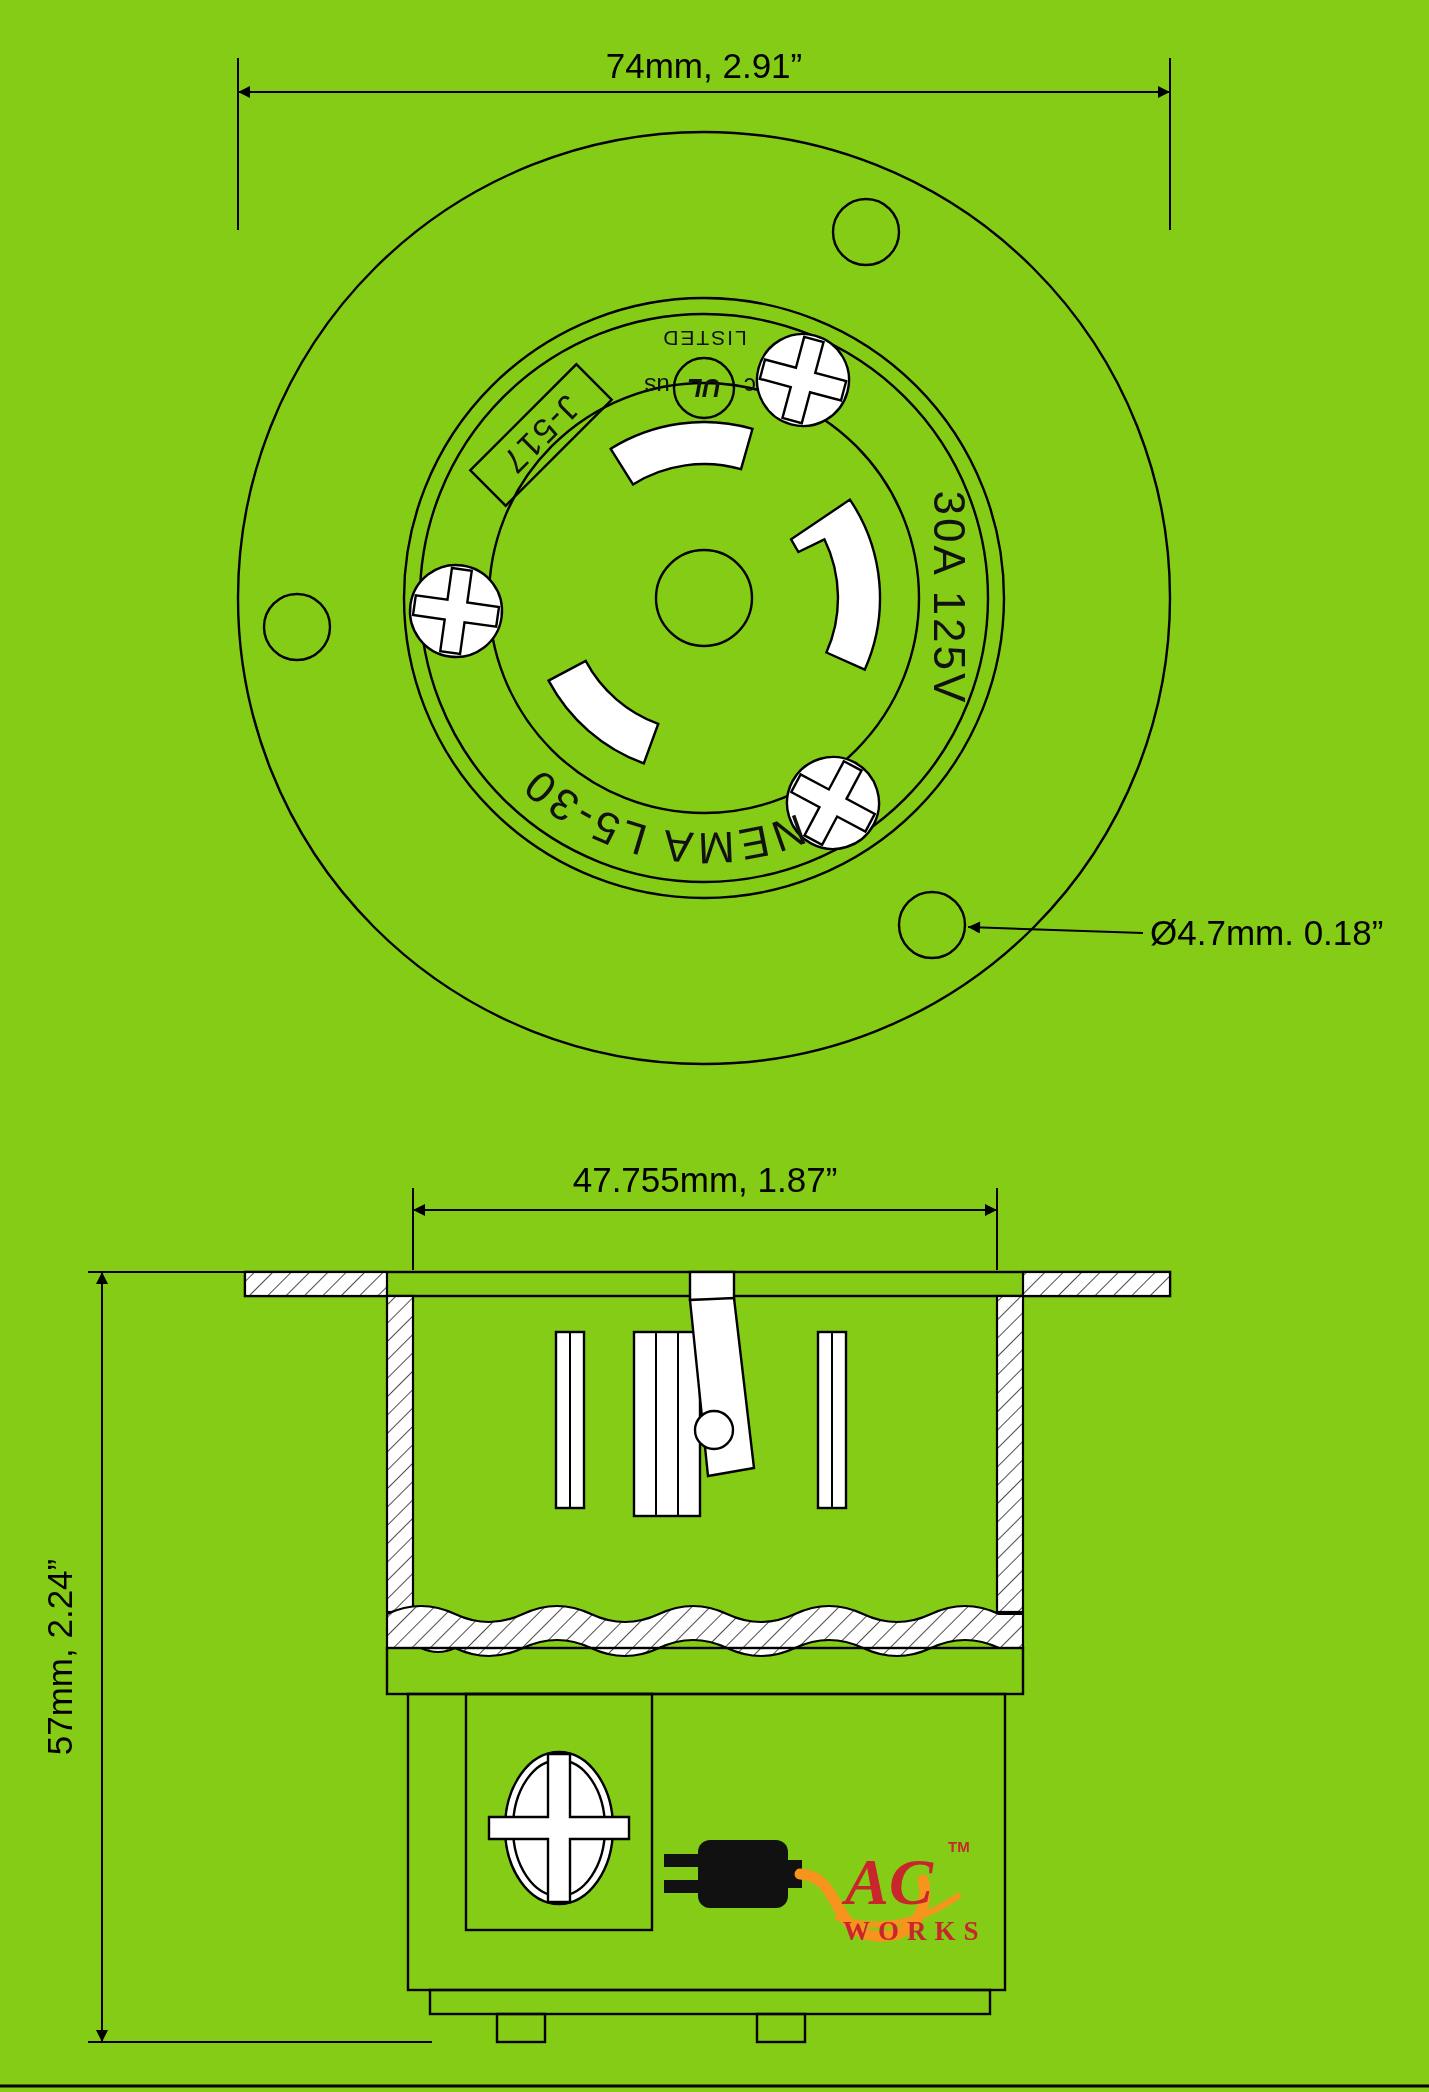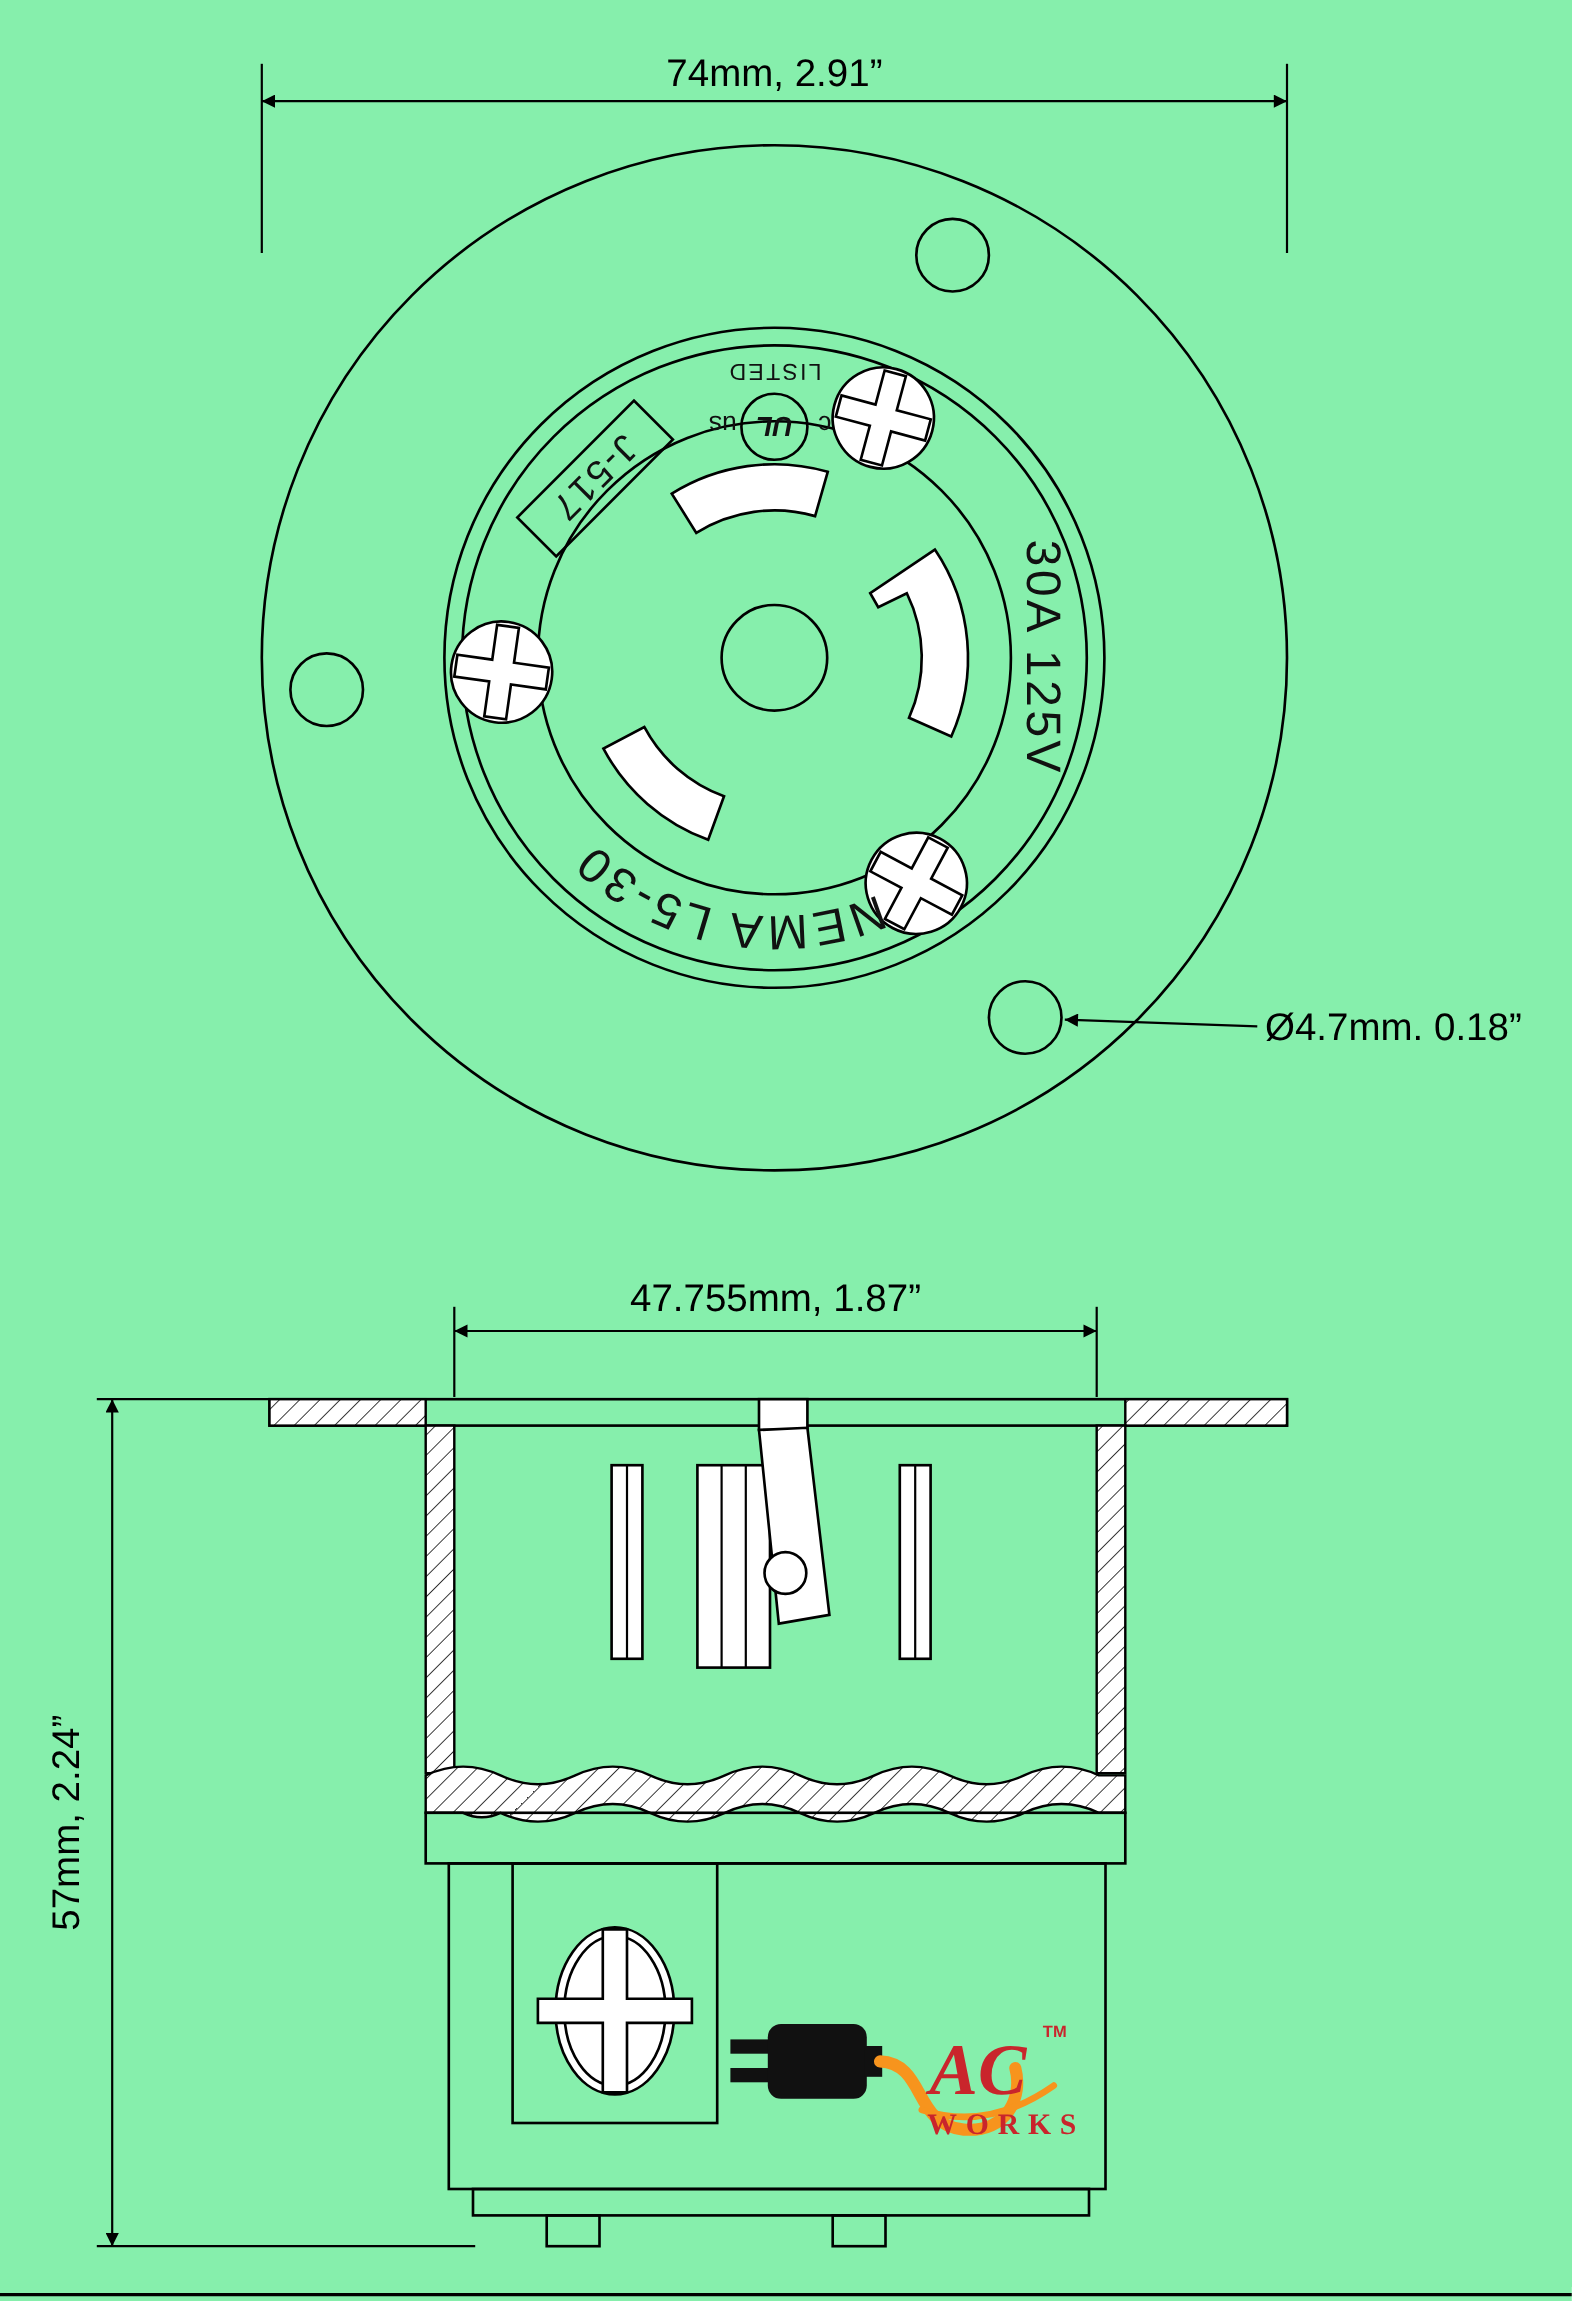--- a/index.html
+++ b/index.html
@@ -1,16 +1,16 @@
 <!DOCTYPE html>
 <html><head>
 <meta charset="utf-8">
 <style>
   html,body { margin:0; padding:0; background:#ffffff; }
-  .page { position:relative; width:1429px; height:2092px; background:#86efac;
+  .page { position:relative; width:1429px; height:2092px; background:#84cc16;
           font-family:"Liberation Sans", sans-serif; overflow:hidden; }
   svg { display:block; }
   .thin   { fill:none; stroke:#000; stroke-width:2; }
   .line   { fill:none; stroke:#000; stroke-width:2.4; }
   .linew  { fill:#fff; stroke:#000; stroke-width:2.4; }
   .dimln  { fill:none; stroke:#000; stroke-width:2; }
   .dim-text  { font-size:35px; fill:#000; }
   .mark-text { font-size:44px; fill:#111; letter-spacing:3px; }
   .code-text { font-size:34px; fill:#111; letter-spacing:2px; }
   .ul-main   { font-size:25px; fill:#111; font-weight:bold; font-style:italic; }

